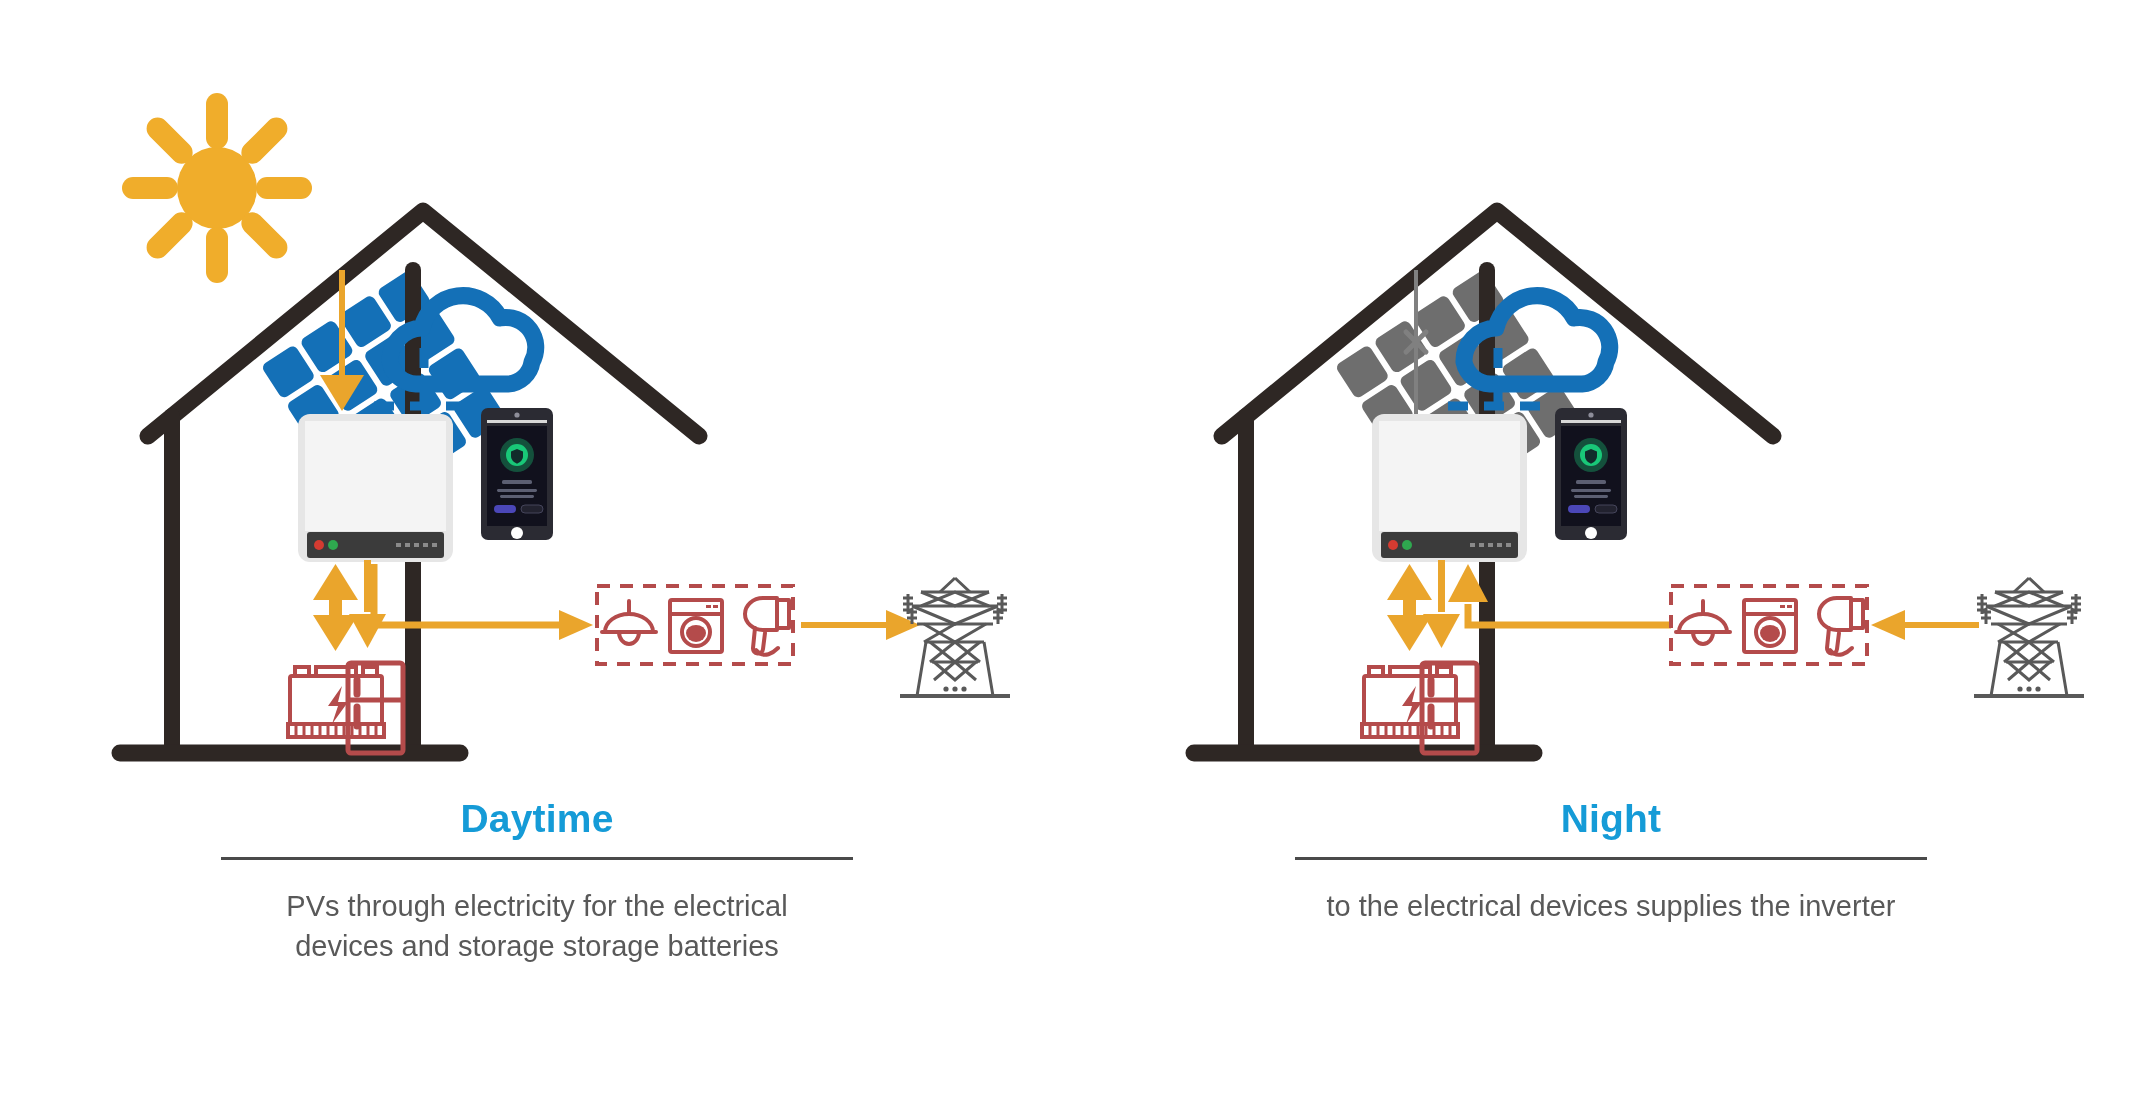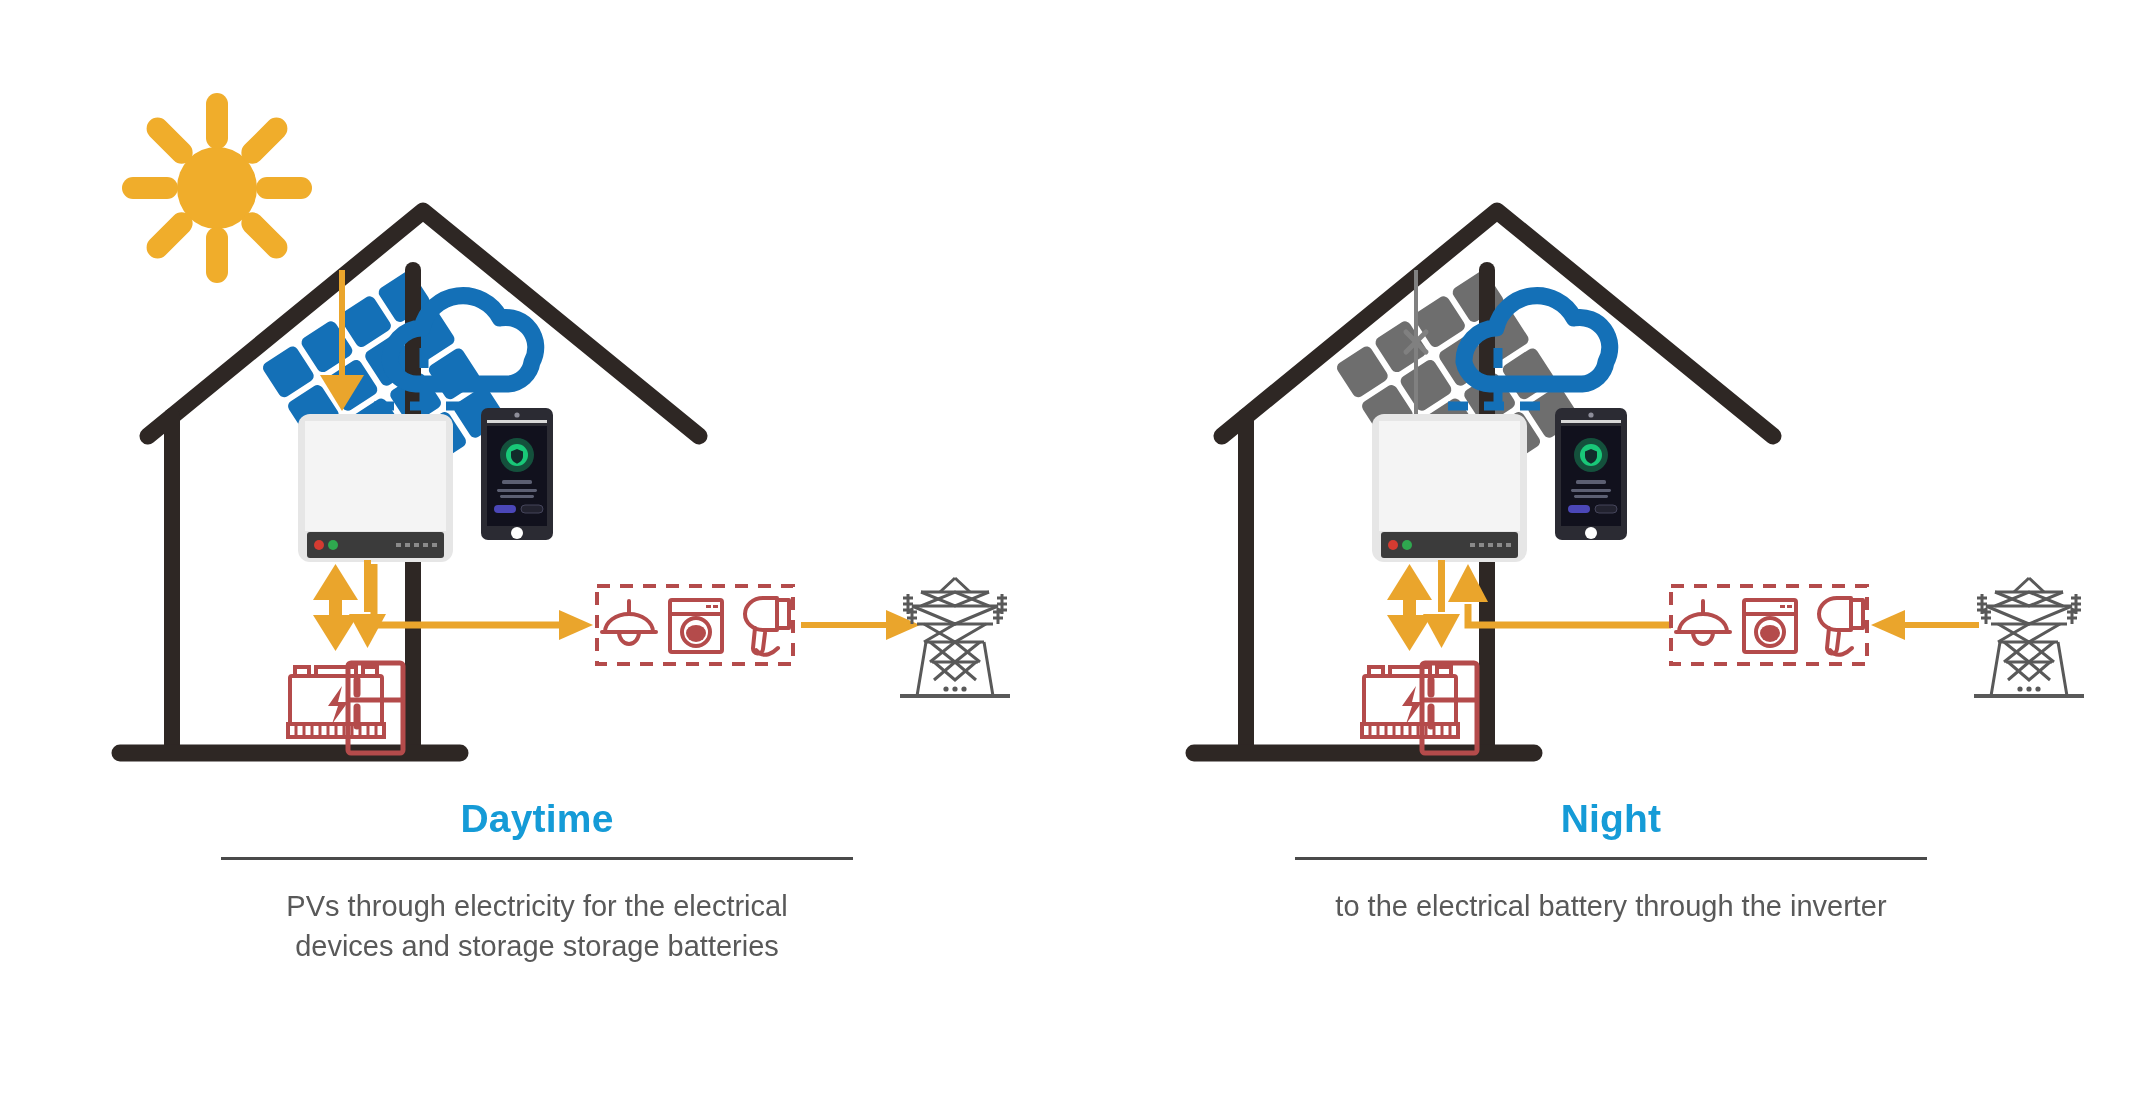--- a/index.html
+++ b/index.html
@@ -492,18 +492,18 @@
           </g>
         </g>
 
       </svg>
     </div>
 
     <div class="caption">
       <div class="caption-title">Night</div>
       <div class="caption-rule"></div>
       <div class="caption-text">
-        <span class="ln">to the electrical battery through the inverter</span>
+        <span class="ln">to the electrical devices supplies the inverter</span>
       </div>
     </div>
   </div>
 
 </div>
 
 </body></html>

